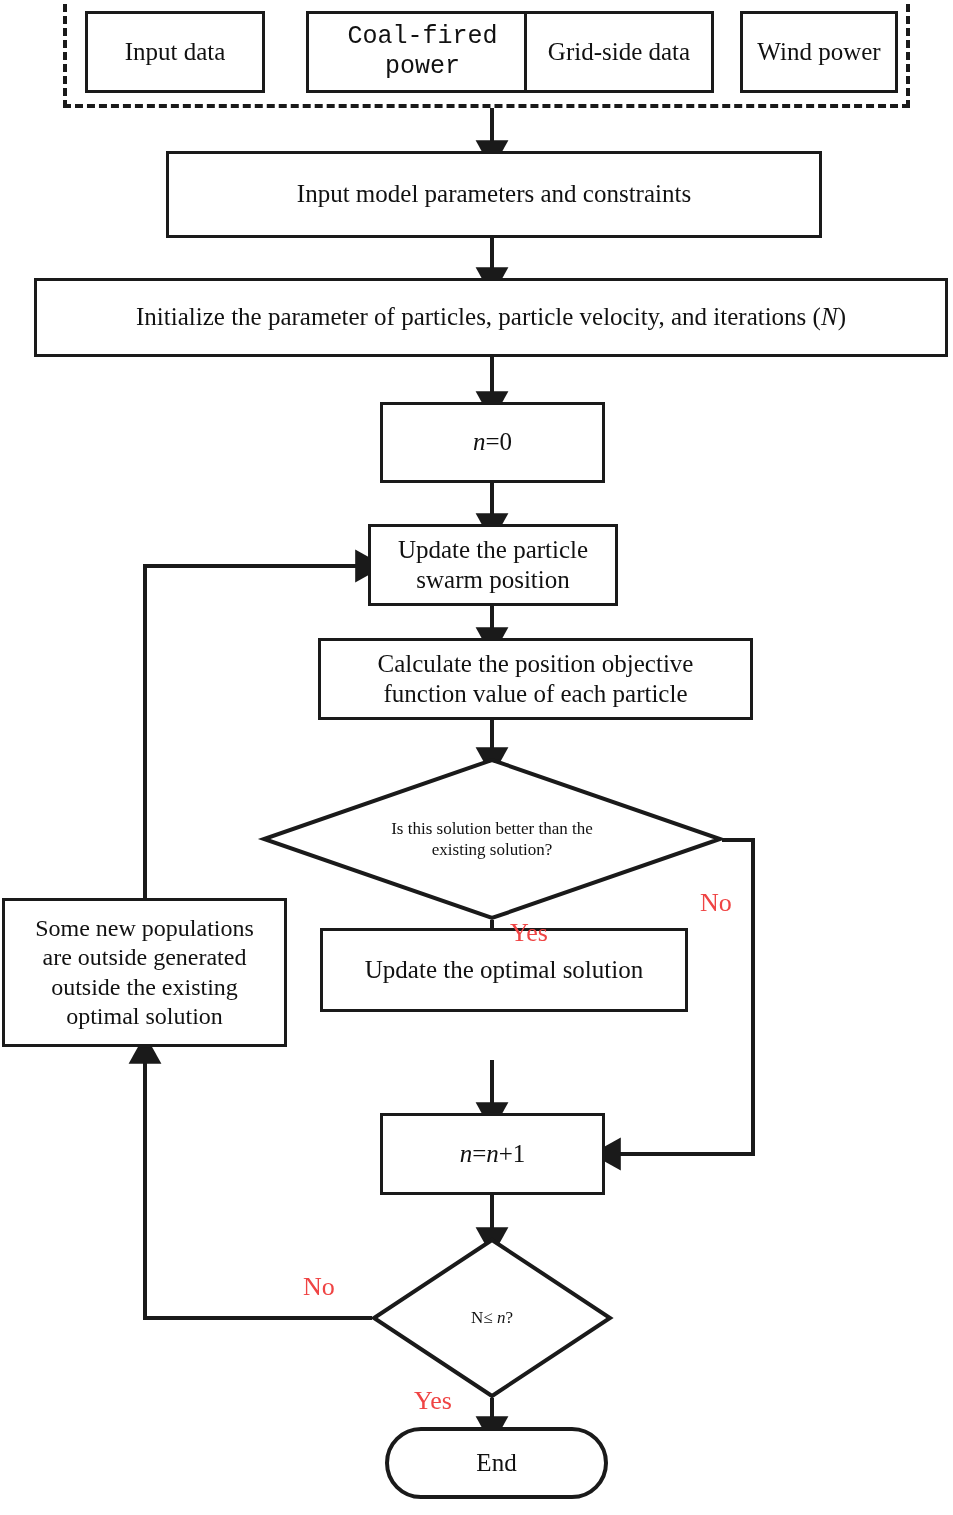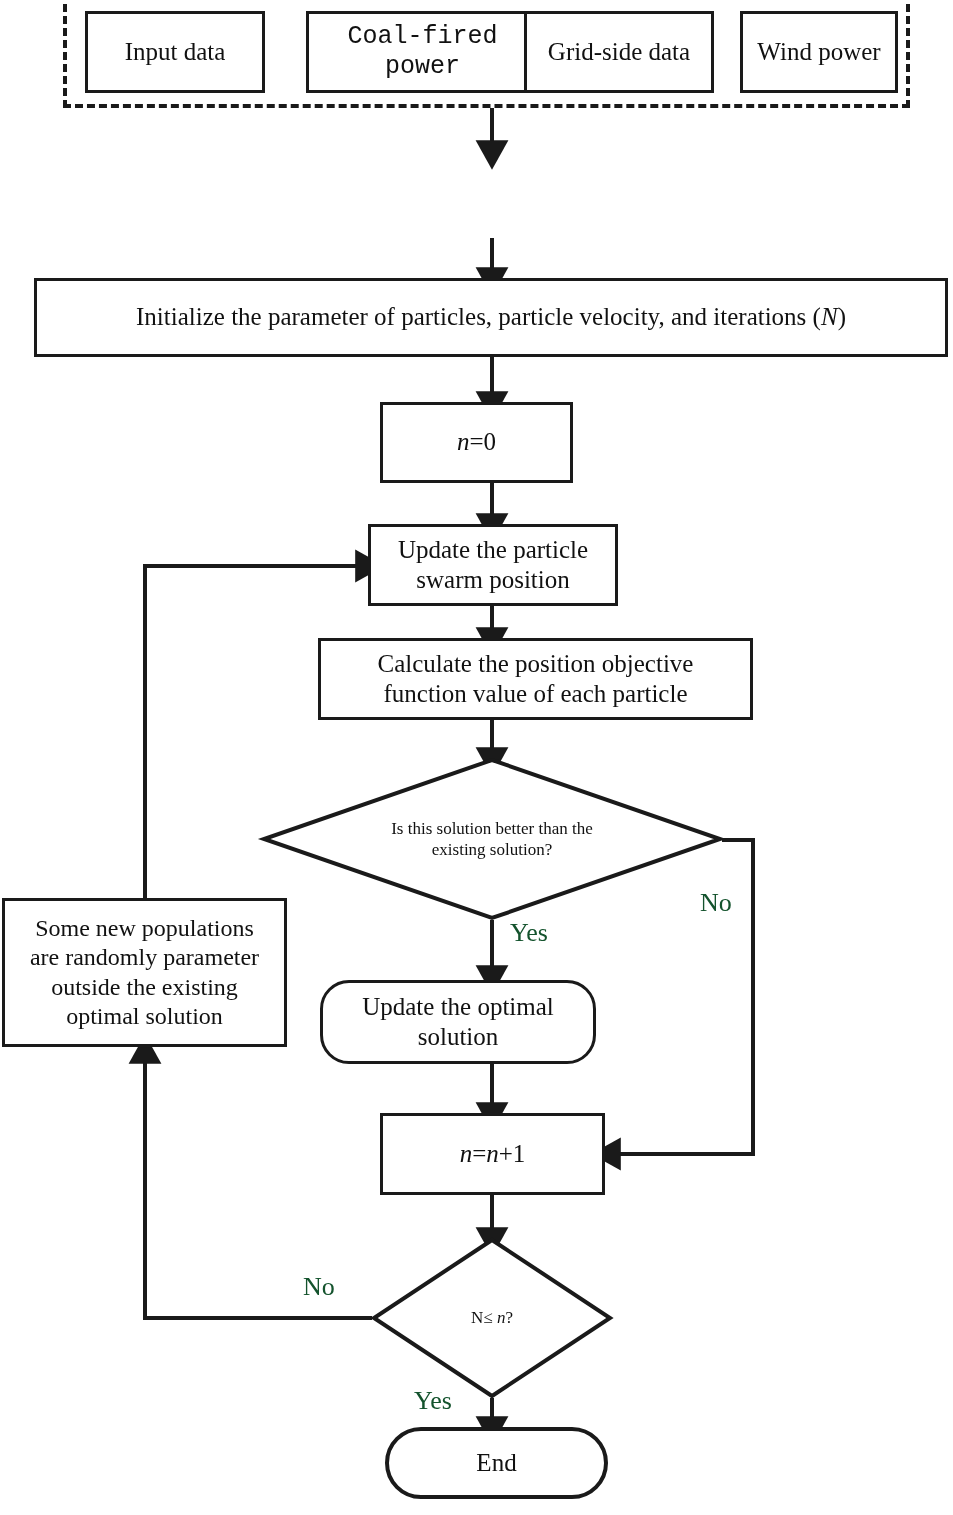--- a/index.html
+++ b/index.html
@@ -62,21 +62,21 @@
     text-align: center;
     font-size: 17px;
     line-height: 1.24;
     color: #111111;
     padding: 0 26px;
     box-sizing: border-box;
   }
   .edge-label {
     position: absolute;
     font-size: 26px;
-    color: #14532d;
+    color: #ef4444;
     z-index: 4;
     white-space: nowrap;
     background: transparent;
   }
   .it { font-style: italic; }
   #wires {
     position: absolute;
     left: 0;
     top: 0;
     width: 953px;
@@ -134,26 +134,29 @@
   <div class="node" style="left:306px; top:11px; width:233px; height:82px;font-family:Liberation Mono, monospace;">
     <span>Coal-fired power</span>
   </div>
   <div class="node" style="left:524px; top:11px; width:190px; height:82px;">
     <span>Grid-side data</span>
   </div>
   <div class="node" style="left:740px; top:11px; width:158px; height:82px;">
     <span>Wind power</span>
   </div>
 
+  <div class="node" style="left:166px; top:151px; width:656px; height:87px;">
+    <span>Input model parameters and constraints</span>
+  </div>
 
   <div class="node" style="left:34px; top:278px; width:914px; height:79px;">
     <span><span>Initialize the parameter of particles, particle velocity, and  iterations (</span><span class="it">N</span><span>)</span></span>
   </div>
 
-  <div class="node" style="left:380px; top:402px; width:193px; height:81px;">
+  <div class="node" style="left:380px; top:402px; width:225px; height:81px;">
     <span><span class="it">n</span><span>=0</span></span>
   </div>
 
   <div class="node" style="left:368px; top:524px; width:250px; height:82px;">
     <span><span>Update the particle</span><br><span>swarm position</span></span>
   </div>
 
   <div class="node" style="left:275px; top:638px; width:435px; height:82px;margin-left:43px;">
     <span><span>Calculate the position objective</span><br><span>function value of each particle</span></span>
   </div>
@@ -161,24 +164,24 @@
   <div class="diamond-wrap" style="left:262px; top:758px; width:460px; height:162px;">
     <svg width="460" height="162" viewBox="0 0 460 162" xmlns="http://www.w3.org/2000/svg">
       <polygon points="230,2 458,81 230,160 2,81" fill="#ffffff" stroke="#1a1a1a" stroke-width="4"></polygon>
     </svg>
     <div class="diamond-label">
         <span><span>Is this solution better than the</span><br><span>existing solution?</span></span>
       </div>
   </div>
 
   <div class="node" style="left:2px; top:898px; width:285px; height:149px; font-size:24px;">
-    <span><span>Some new populations</span><br><span>are randomly parameter</span><br><span>outside the existing</span><br><span>optimal solution</span></span>
-  </div>
-
-  <div class="node" style="left:320px; top:980px; width:276px; height:84px;border-radius:29px;">
+    <span><span>Some new populations</span><br><span>are outside generated</span><br><span>outside the existing</span><br><span>optimal solution</span></span>
+  </div>
+
+  <div class="node" style="left:320px; top:928px; width:368px; height:84px;">
     <span>Update the optimal solution</span>
   </div>
 
   <div class="node" style="left:380px; top:1113px; width:225px; height:82px;font-family:Liberation Serif, serif;">
     <span><span class="it">n</span><span>=</span><span class="it">n</span><span>+1</span></span>
   </div>
 
   <div class="diamond-wrap" style="left:372px; top:1238px; width:240px; height:160px;">
     <svg width="240" height="160" viewBox="0 0 240 160" xmlns="http://www.w3.org/2000/svg">
       <polygon points="120,2 238,80 120,158 2,80" fill="#ffffff" stroke="#1a1a1a" stroke-width="4"></polygon>

